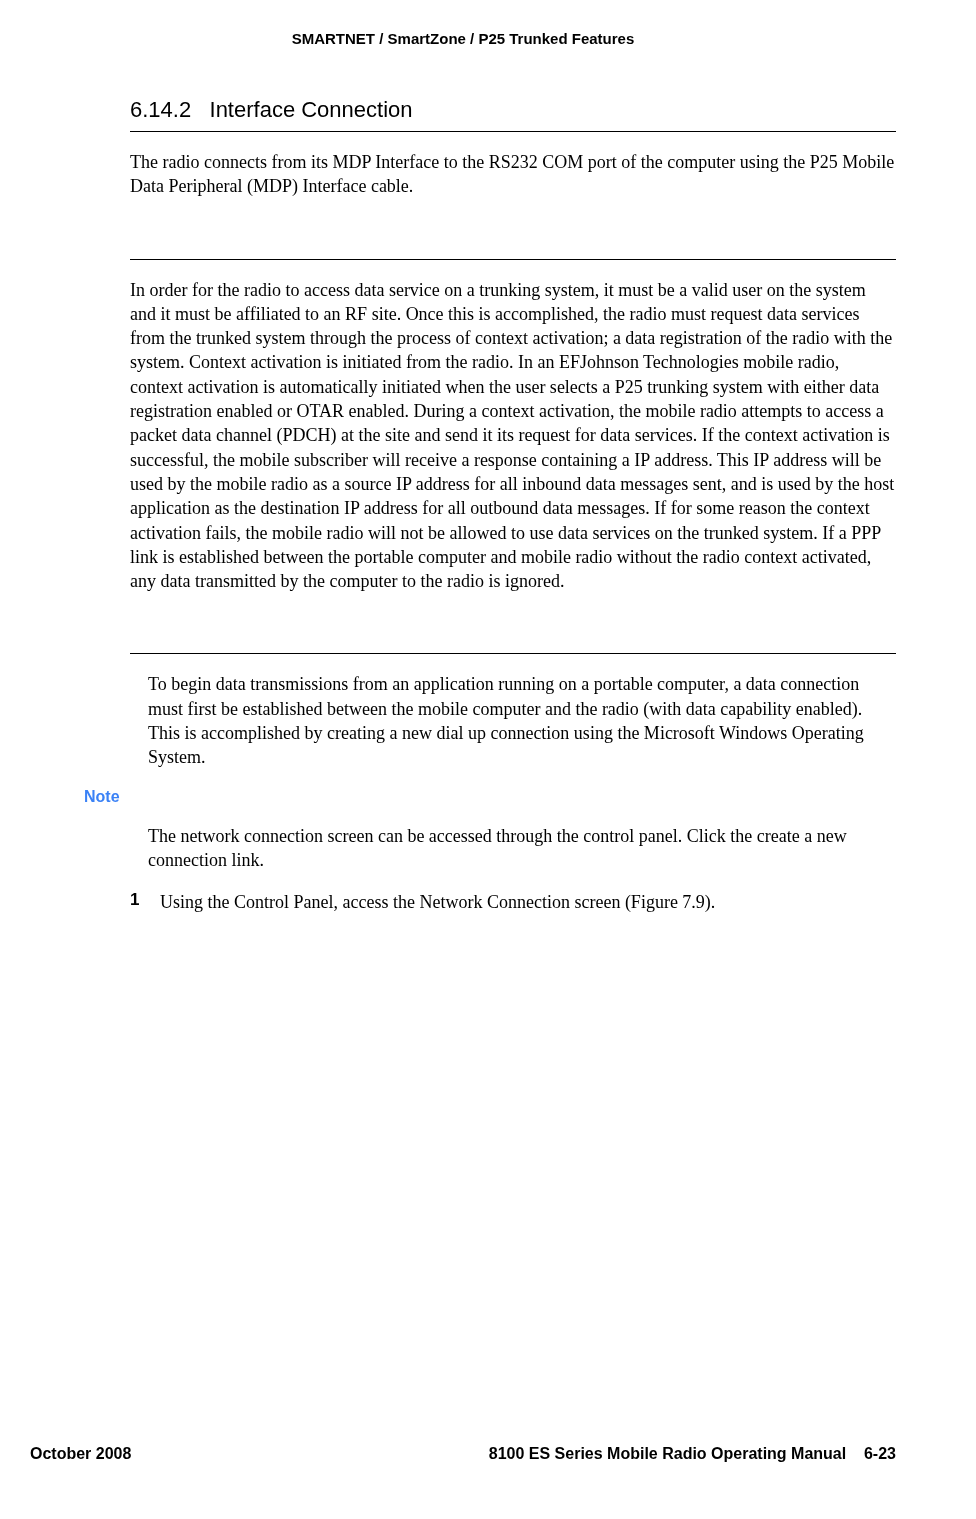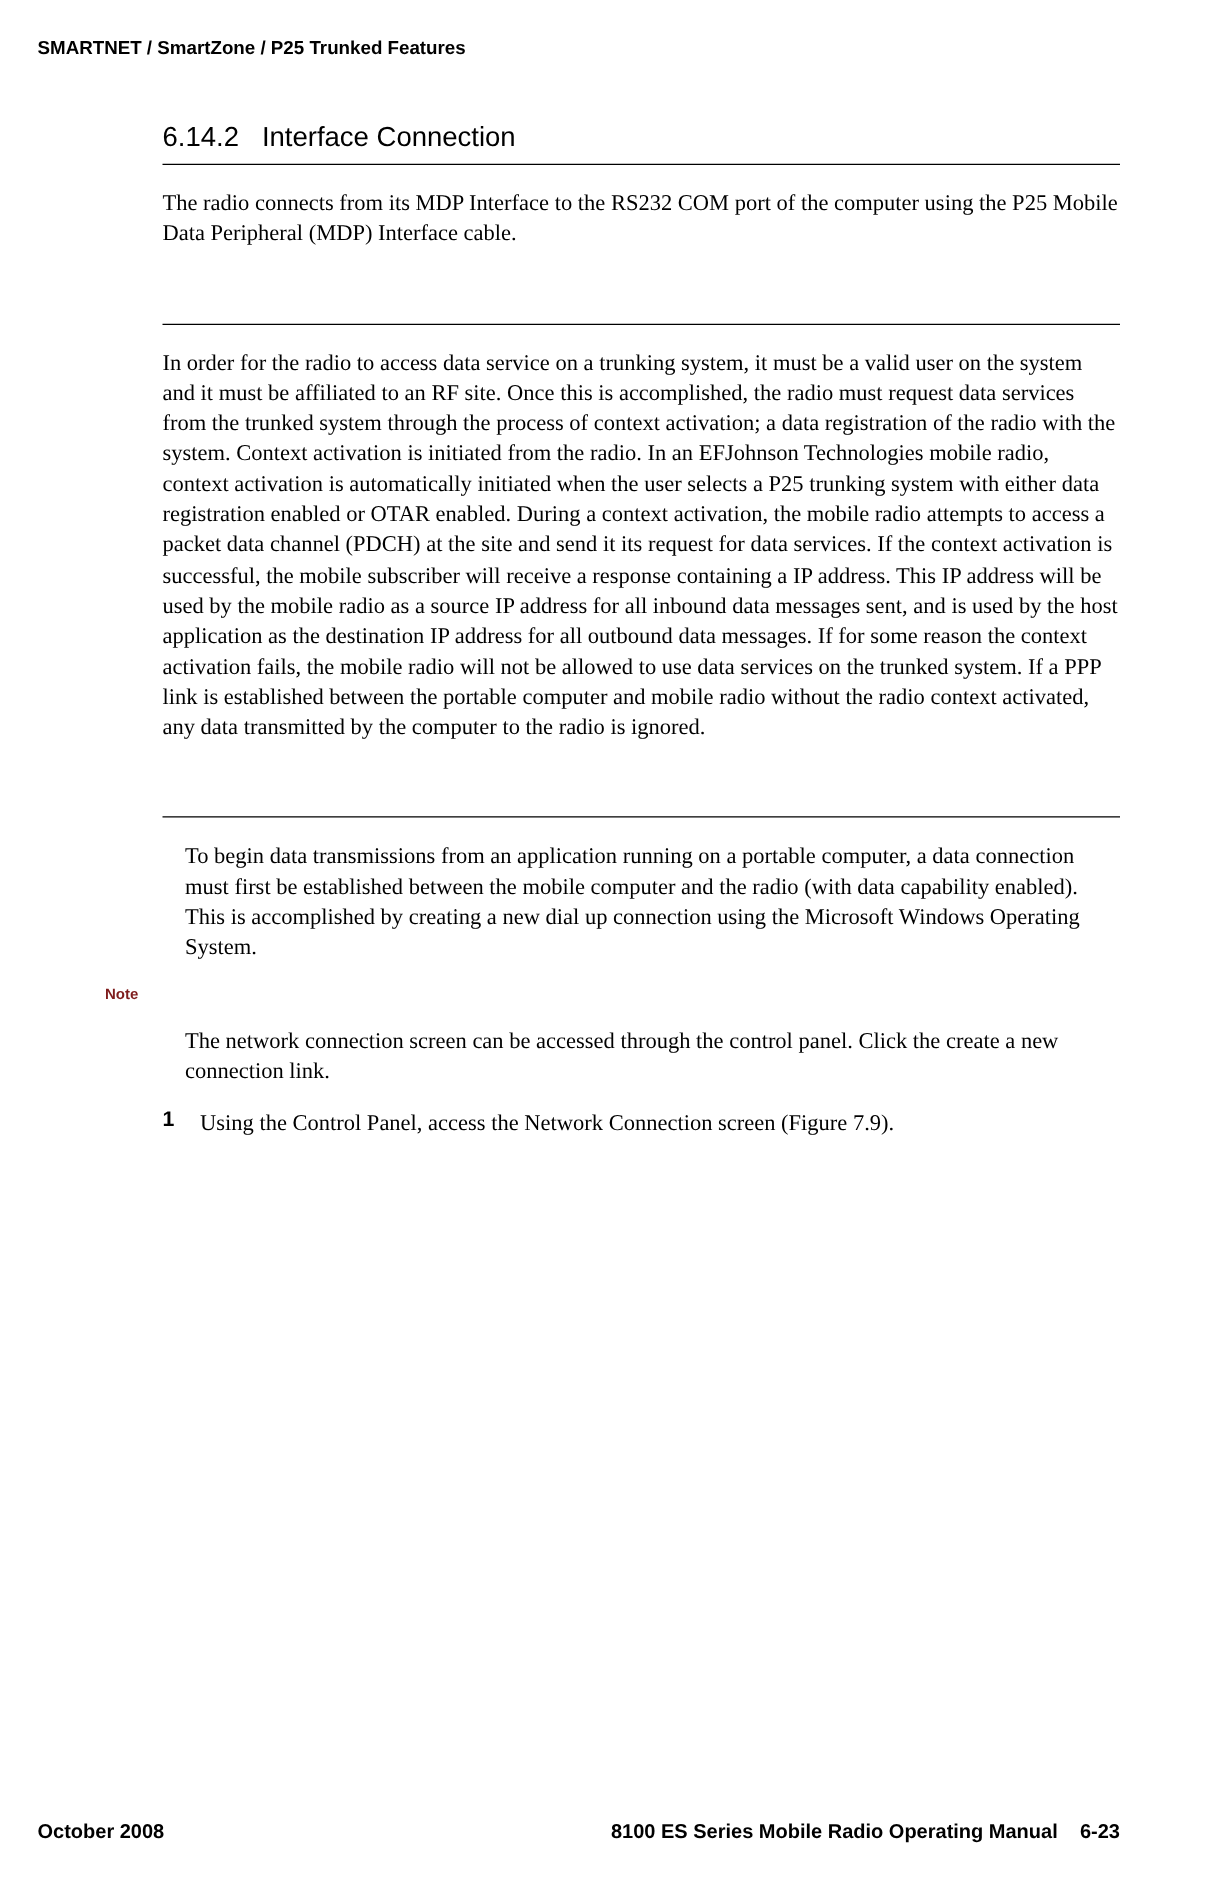--- a/index.html
+++ b/index.html
@@ -17,21 +17,21 @@
     }
     .page {
       padding: 30px 80px 40px 30px;
       height: 100%;
       position: relative;
     }
     .header-right {
       font-family: Arial, Helvetica, sans-serif;
       font-weight: bold;
       font-size: 15px;
-      text-align: left;
+      text-align: center;
       margin-bottom: 50px;
     }
     .section {
       margin-left: 100px;
     }
     .section-title {
       font-family: Arial, Helvetica, sans-serif;
       font-weight: normal;
       font-size: 22px;
       margin-bottom: 8px;
@@ -52,22 +52,22 @@
       margin-left: 18px;
     }
     .note-row {
       display: flex;
       margin-left: 54px;
       margin-bottom: 18px;
     }
     .note-label {
       font-family: Arial, Helvetica, sans-serif;
       font-weight: bold;
-      color: #7f1d1d;
-      font-size: 12px;
+      color: #3b82f6;
+      font-size: 16px;
       width: 46px;
       flex-shrink: 0;
       padding-right: 10px;
     }
     .note-text {
       font-style: italic;
       font-size: 18px;
       line-height: 1.35;
     }
     .step-row {
@@ -81,21 +81,21 @@
       font-size: 17px;
       width: 30px;
       flex-shrink: 0;
     }
     .step-text {
       font-size: 18px;
       line-height: 1.35;
     }
     .footer {
       position: absolute;
-      bottom: 44px;
+      bottom: 56px;
       left: 30px;
       right: 80px;
       display: flex;
       justify-content: space-between;
       font-family: Arial, Helvetica, sans-serif;
       font-weight: bold;
       font-size: 16px;
     }
   </style>
 </head>

